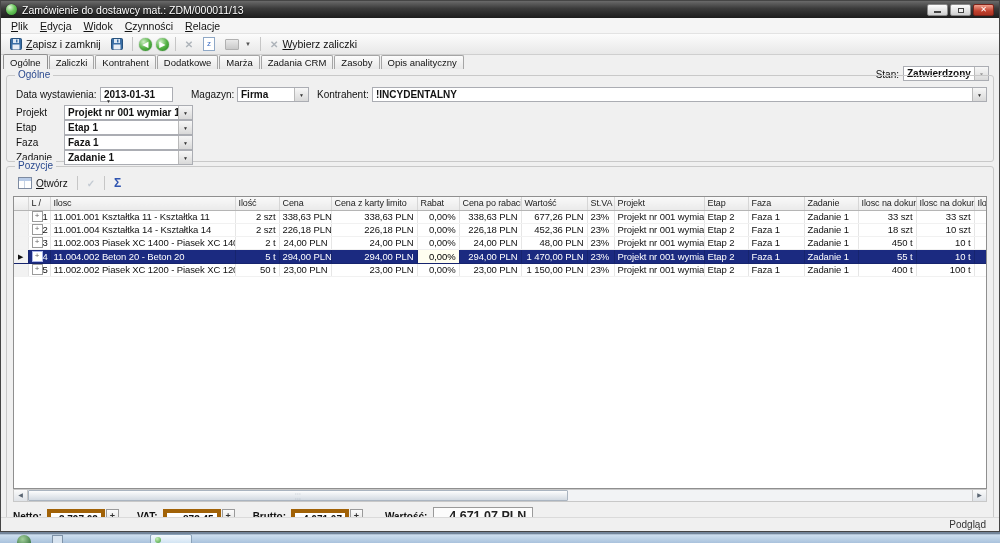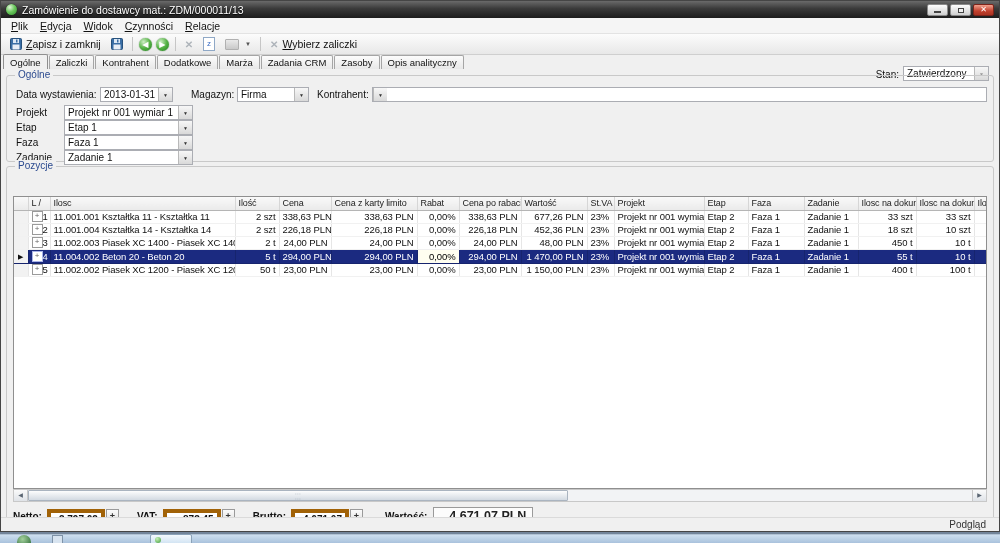--- a/index.html
+++ b/index.html
@@ -48,21 +48,21 @@
             border-bottom:1px solid #d8d8d8;font-size:9.5px;}
   .tab{border:1px solid #a5a5a5;border-bottom:none;background:linear-gradient(#fcfcfc,#e6e6e6);
        padding:1px 6px 1px;margin-right:1px;height:12px;line-height:11px;border-radius:2px 2px 0 0;}
   .tab.active{background:#f0f0f0;height:14px;line-height:13px;margin-bottom:-1px;border-color:#8f8f8f;}
   
   .content{position:absolute;top:68px;left:0;right:0;bottom:14px;background:#f0f0f0;}
   .groupbox{position:absolute;border:1px solid #c9c9c9;border-radius:3px;}
   .grouplabel{position:absolute;top:-7px;left:8px;background:#f0f0f0;padding:0 3px;color:#2b4a8f;font-size:10px;}
   .flabel{position:absolute;font-size:10px;white-space:nowrap;line-height:15px;}
   .combo,.tfield{position:absolute;height:15px;background:#fff;border:1px solid #abadb3;
-        box-sizing:border-box;display:flex;font-size:10px;}
+        box-sizing:border-box;display:flex;font-size:10px;font-weight:bold;}
   .combo .val,.tfield .val{flex:1;padding:1px 3px 0;white-space:nowrap;overflow:hidden;}
   .dd{width:13px;flex:none;background:linear-gradient(#f7f7f7,#d9d9d9);border-left:1px solid #b9b9b9;position:relative;}
   .dd::after{content:"▼";position:absolute;left:50%;top:50%;transform:translate(-50%,-50%);font-size:5px;color:#333;}
   .dd.dis::after{color:#9a9a9a;}
   
   .ptoolbar{position:absolute;left:6px;top:6px;height:20px;display:flex;align-items:center;font-size:10px;}
   .grid-ic{width:12px;height:10px;border:1px solid #7d8aa0;background:#fff;flex:none;position:relative;}
   .grid-ic::before{content:"";position:absolute;left:0;right:0;top:0;height:3px;background:#b9cce8;}
   .grid-ic::after{content:"";position:absolute;left:5px;top:3px;bottom:0;width:1px;background:#c7d2e2;}
   .chk-dis{color:#c3cad2;font-size:10px;font-weight:bold;}
@@ -197,33 +197,34 @@
     <span class="flabel" style="right:100px;top:-2px;">Stan:</span>
     <span class="combo" style="right:10px;top:-3px;width:86px;">
       <span class="val">Zatwierdzony</span>
       <span class="dd dis"></span>
     </span>
 
     <div class="groupbox" style="left:5px;right:5px;top:6px;height:85px;">
       <span class="grouplabel">Ogólne</span>
 
       <span class="flabel" style="left:9px;top:11px;">Data wystawienia:</span>
-      <span class="combo" style="left:93px;top:11px;width:73px;">
+      <span class="combo" style="left:93px;top:11px;width:73px;flex-direction:column;">
         <span class="val">2013-01-31</span>
         <span class="dd"></span>
       </span>
 
       <span class="flabel" style="left:184px;top:11px;">Magazyn:</span>
       <span class="combo" style="left:230px;top:11px;width:72px;">
         <span class="val">Firma</span>
         <span class="dd"></span>
       </span>
 
       <span class="flabel" style="left:310px;top:11px;">Kontrahent:</span>
       <span class="combo" style="left:365px;right:6px;top:11px;">
+        <span class="val">!INCYDENTALNY</span>
         <span class="dd"></span>
       </span>
 
       <span class="flabel" style="left:9px;top:29px;">Projekt</span>
       <span class="combo" style="left:57px;top:29px;width:129px;">
         <span class="val">Projekt nr 001 wymiar 1</span>
         <span class="dd"></span>
       </span>
 
       <span class="flabel" style="left:9px;top:44px;">Etap</span>
@@ -241,20 +242,34 @@
       <span class="flabel" style="left:9px;top:74px;">Zadanie</span>
       <span class="combo" style="left:57px;top:74px;width:129px;">
         <span class="val">Zadanie 1</span>
         <span class="dd"></span>
       </span>
     </div>
 
     <div class="groupbox" style="left:5px;right:5px;top:97px;height:352px;">
       <span class="grouplabel">Pozycje</span>
 
+      <div class="ptoolbar">
+        <span class="tbtn">
+          <span class="grid-ic"></span>
+          <span class="lbl">Otwórz</span>
+        </span>
+        <span class="tsep"></span>
+        <span class="tbtn">
+            <span class="chk-dis">✓</span>
+          </span>
+        <span class="tsep"></span>
+        <span class="tbtn">
+            <span class="sigma">Σ</span>
+          </span>
+      </div>
 
       <div class="gridwrap">
         <table class="grid">
             <colgroup>
               <col style="width: 14px;">
               <col style="width: 22px;">
               <col style="width: 185px;">
               <col style="width: 44px;">
               <col style="width: 52px;">
               <col style="width: 86px;">

